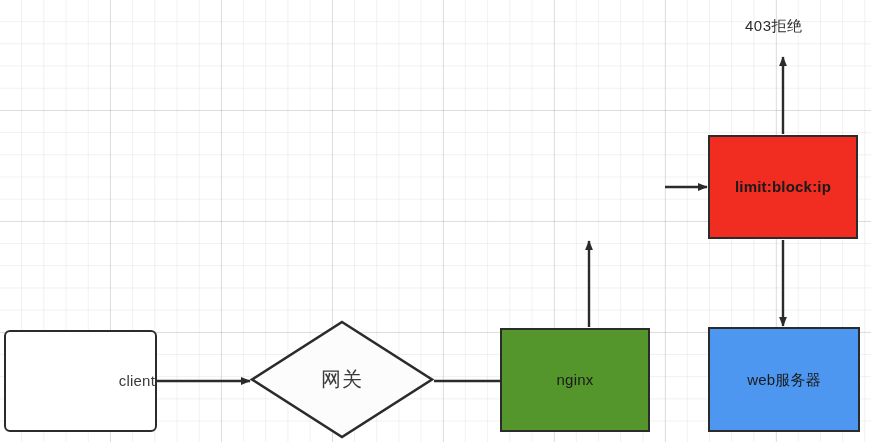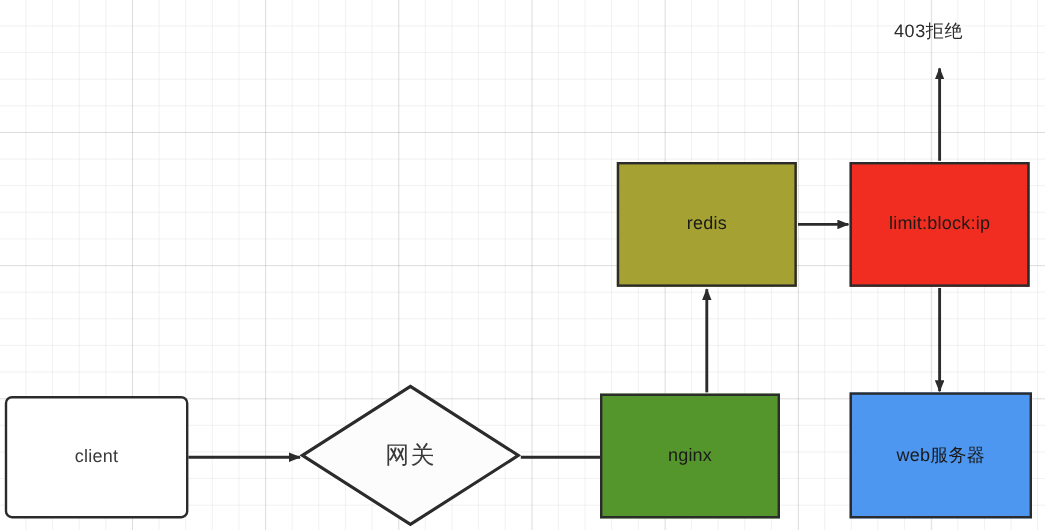--- a/index.html
+++ b/index.html
@@ -102,36 +102,33 @@
       <line x1="783" y1="134" x2="783" y2="57" stroke="#2b2b2b" stroke-width="2.4" marker-end="url(#arrowhead)"></line>
     </g>
 
     <g>
       <line x1="783" y1="240" x2="783" y2="326" stroke="#2b2b2b" stroke-width="2.4" marker-end="url(#arrowhead)"></line>
     </g>
   </svg>
 
   <div class="edge-label" style="left:745px; top:17px;">403拒绝</div>
 
-  <div class="node client" style="left:4px; top:330px; width:153px; height:102px;">
+  <div class="node client" style="left:4px; top:330px; width:153px; height:102px;justify-content:flex-end;">
     <span>client</span>
   </div>
 
   <div class="diamond-wrap" style="left:250px; top:320px; width:184px; height:119px;">
     <svg width="184" height="119" viewBox="0 0 184 119">
       <polygon points="92,2 182,59.5 92,117 2,59.5" fill="#fcfcfc" stroke="#2b2b2b" stroke-width="2.6" stroke-linejoin="miter"></polygon>
     </svg>
     <div class="diamond-label">网关</div>
   </div>
 
-  <div class="node" style="left:514px; top:135px; width:150px; height:104px; background:#a5a132;">
-    <span>redis</span>
-  </div>
 
-  <div class="node" style="left:708px; top:135px; width:150px; height:104px; background:#f02d20;">
+  <div class="node" style="left:708px; top:135px; width:150px; height:104px; background:#f02d20;font-weight:bold;">
     <span>limit:block:ip</span>
   </div>
 
   <div class="node" style="left:500px; top:328px; width:150px; height:104px; background:#55962c;">
     <span>nginx</span>
   </div>
 
   <div class="node" style="left:708px; top:327px; width:152px; height:105px; background:#4d97f0;">
     <span>web服务器</span>
   </div>

